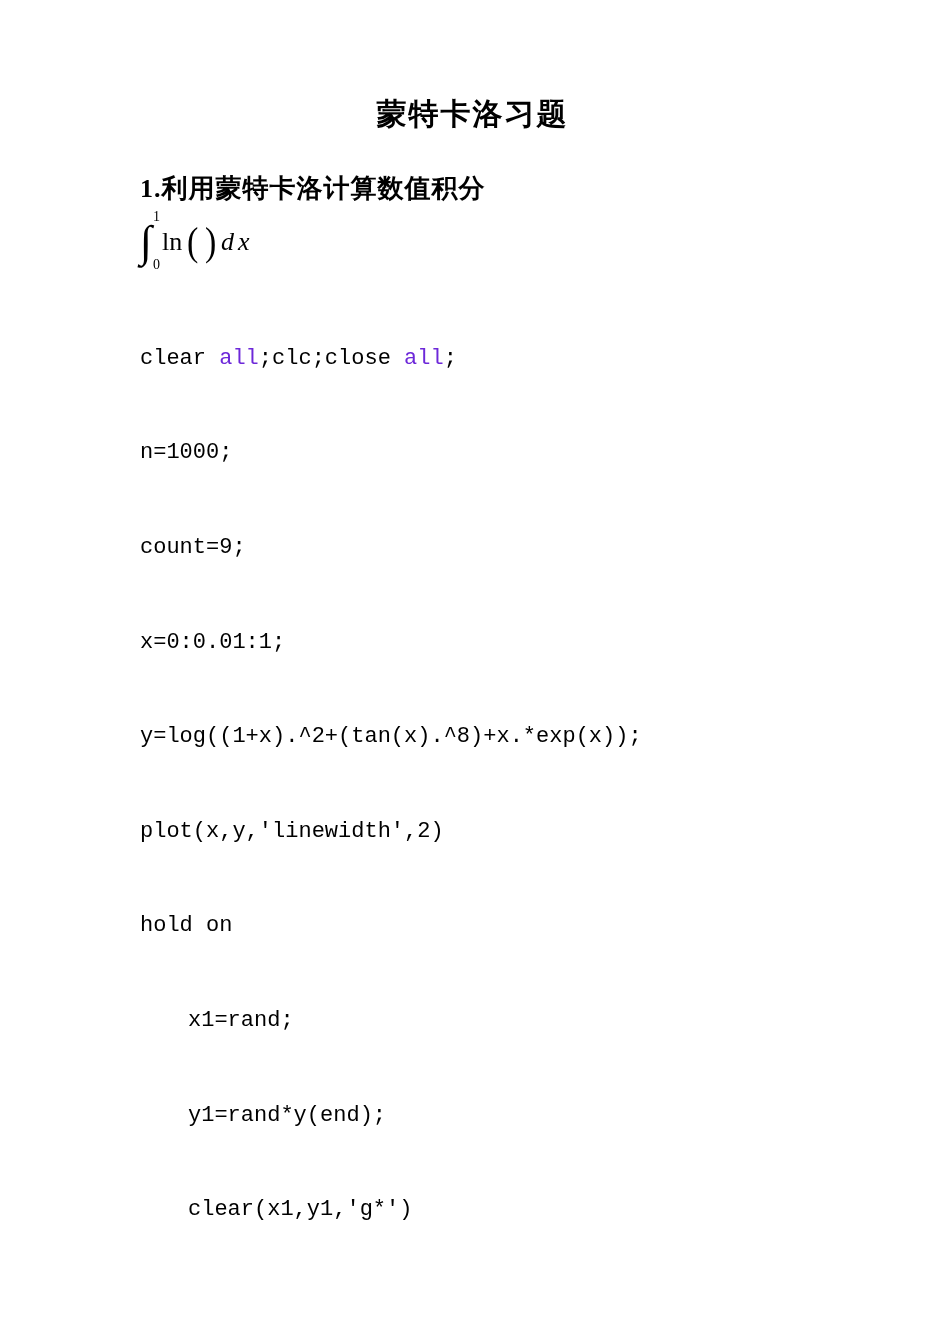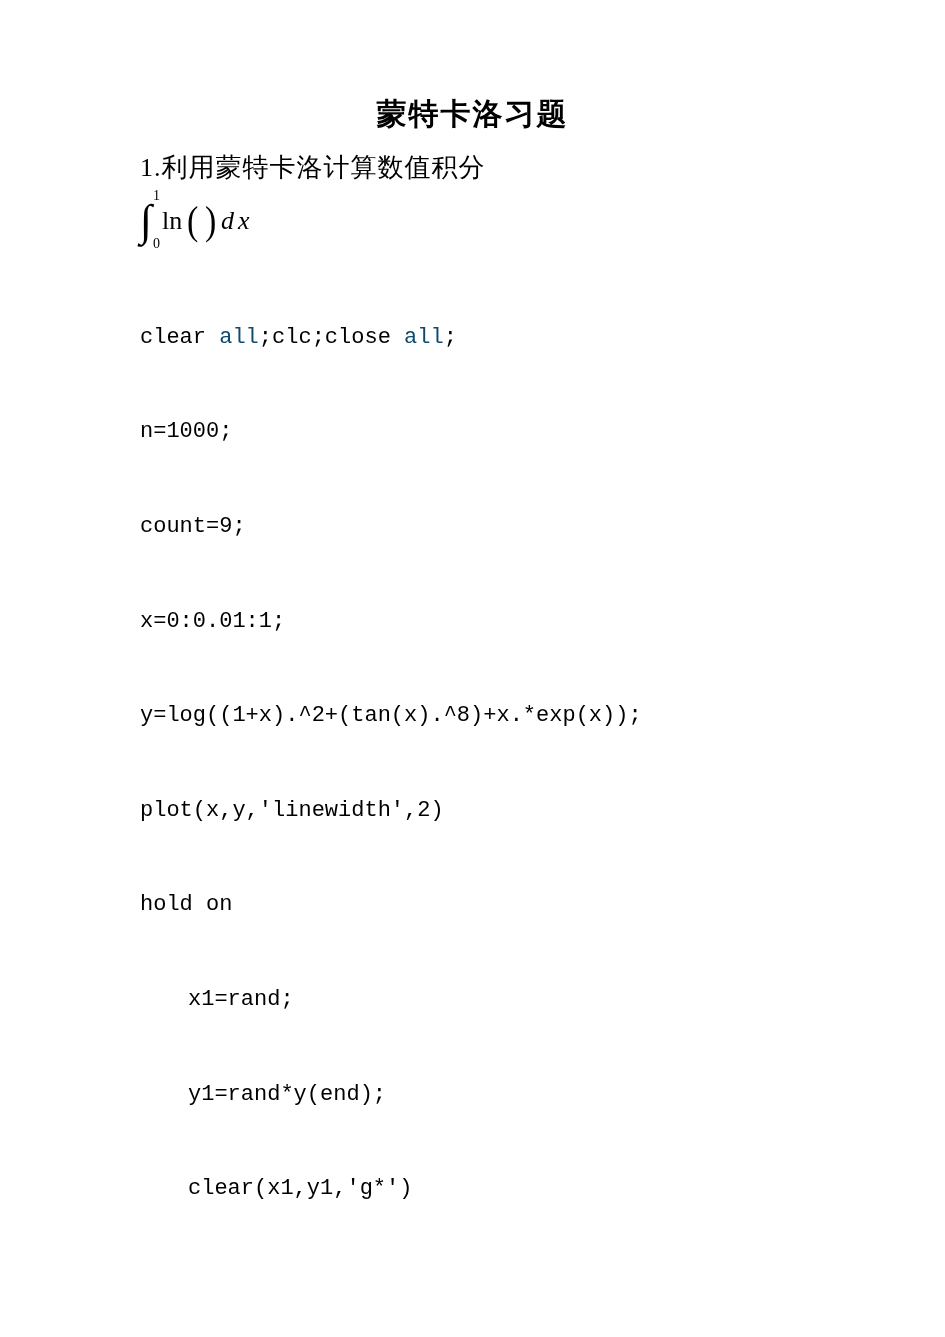--- a/index.html
+++ b/index.html
@@ -16,26 +16,26 @@
     font-family: "SimSun", "Songti SC", serif;
     color: #000;
     font-size: 22px;
     line-height: 1.6;
   }
   .title {
     text-align: center;
     font-family: "KaiTi", "STKaiti", serif;
     font-weight: bold;
     font-size: 30px;
-    margin-bottom: 9px;
+    margin-bottom: 30px;
     letter-spacing: 2px;
   }
   .subtitle {
     font-family: "KaiTi", "STKaiti", serif;
-    font-weight: normal;
+    font-weight: bold;
     font-size: 26px;
     margin-bottom: 10px;
     letter-spacing: 1px;
   }
   .integral {
     font-family: "Times New Roman", serif;
     font-size: 26px;
     margin: 10px 0 24px 0;
     display: flex;
     align-items: center;
@@ -73,21 +73,21 @@
   .ital {
     font-style: italic;
   }
   .code {
     font-family: "Courier New", "SimSun", monospace;
     font-size: 22px;
     line-height: 2.15;
     white-space: pre;
   }
   .kw {
-    color: #0c4a6e;
+    color: #6d28d9;
   }
   .indent1 { padding-left: 48px; }
 </style>
 </head>
 <body>
 
 <div class="page">
 
   <div class="title">蒙特卡洛习题</div>
 

